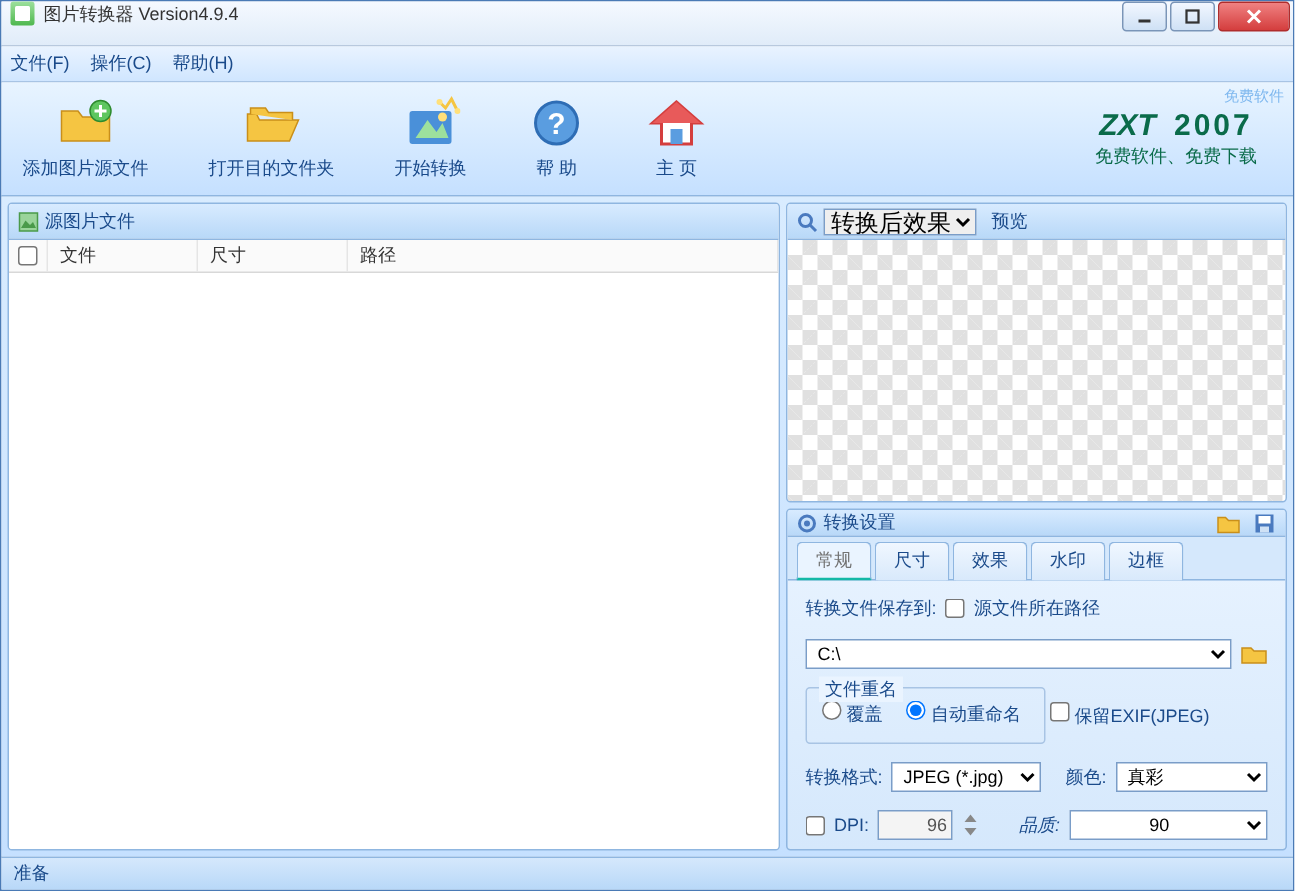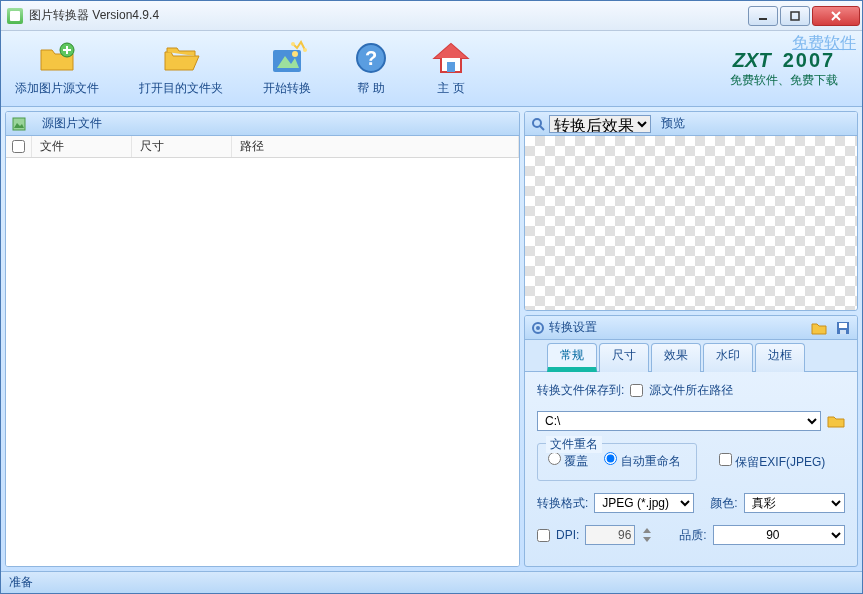--- a/index.html
+++ b/index.html
@@ -1,21 +1,21 @@
 <!DOCTYPE html>
 <html><head>
 <meta charset="utf-8">
 <style>
 * { box-sizing: border-box; margin: 0; padding: 0; }
 body { font-family: "Microsoft YaHei", SimSun, Arial, sans-serif; font-size: 12px; background: #fff; }
 
 .window { width: 863px; height: 594px; border: 1px solid #4a7ab5; background: #fff; display: flex; flex-direction: column; }
 
 
-.titlebar { height: 30px; background: linear-gradient(#f5f9ff,#e0ecf9); display: flex; align-items: center; padding: 0 2px 0 6px; border-bottom: 1px solid #b8c9de; }
+.titlebar { height: 30px; background: linear-gradient(#f5f9ff,#e0ecf9); display: flex; align-items: flex-start; padding: 0 2px 0 6px; border-bottom: 1px solid #b8c9de; }
 .titlebar .app-icon { width: 16px; height: 16px; margin-right: 6px; background: linear-gradient(#9de09d,#4fb84f); border-radius: 2px; position: relative; }
 .titlebar .app-icon::after { content:""; position:absolute; left:3px; top:3px; width:10px; height:10px; background:#fff; border-radius:1px; }
 .titlebar .title { flex: 1; color: #333; }
 .winbtns { display: flex; gap: 2px; }
 .winbtn { width: 30px; height: 20px; border: 1px solid #7a95b8; border-radius: 3px; background: linear-gradient(#f2f7ff,#cfe1f5); display:flex; align-items:center; justify-content:center; cursor:pointer; }
 .winbtn.close { width: 48px; background: linear-gradient(#f08181,#d43e3e); border-color:#b02c2c; color:#fff; }
 .winbtn svg { width:10px; height:10px; }
 
 
 .menubar { height: 24px; background: linear-gradient(#e9f3ff,#d0e6ff); display: flex; align-items: center; padding: 0 6px; gap: 14px; border-bottom: 1px solid #a8c4e4; }
@@ -23,27 +23,27 @@
 
 
 .toolbar { height: 76px; background: linear-gradient(#e8f4ff,#c5e0ff); display: flex; align-items: center; padding: 0 14px; border-bottom: 1px solid #8fb6e0; position: relative; }
 .toolbtn { display: flex; flex-direction: column; align-items: center; gap: 4px; margin-right: 40px; cursor: pointer; }
 .toolbtn .ticon { width: 40px; height: 36px; display:flex; align-items:center; justify-content:center; }
 .toolbtn .tlabel { color: #1a4a8a; }
 .logo-area { margin-left: auto; text-align: center; padding-right: 10px; position: relative; }
 .logo-area .brand { font-weight: bold; font-style: italic; color: #0a6b4a; font-size: 20px; }
 .logo-area .brand .ua { font-style: normal; letter-spacing: 2px; margin-left: 12px; }
 .logo-area .sub { color: #0a6b4a; font-size: 12px; }
-.free-link { position: absolute; top: 2px; right: 6px; color: #7fb8ef; font-size: 16px; text-decoration: underline; cursor: pointer; }
+.free-link { position: absolute; top: 2px; right: 6px; color: #7fb8ef; font-size: 10px; cursor: pointer; }
 
 
 .content { flex: 1; display: flex; padding: 4px; gap: 4px; background: linear-gradient(#d9ecff,#c5e0ff); overflow: hidden; }
 
 .leftpane { flex: 1; display: flex; flex-direction: column; background: #fff; border: 1px solid #8fb6e0; border-radius: 3px; overflow: hidden; }
-.pane-header { height: 24px; background: linear-gradient(#d8ebff,#b8d8f8); display: flex; align-items: center; padding: 0 6px; gap: 16px; border-bottom: 1px solid #8fb6e0; color: #1a4a8a; }
+.pane-header { height: 24px; background: linear-gradient(#d8ebff,#b8d8f8); display: flex; align-items: center; padding: 0 6px; gap: 4px; border-bottom: 1px solid #8fb6e0; color: #1a4a8a; }
 .pane-header .phicon { width: 14px; height: 14px; }
 .table-head { height: 22px; display: flex; align-items: center; border-bottom: 1px solid #d8d8d8; background: #fafafa; }
 .table-head .th { padding: 0 8px; border-right: 1px solid #e5e5e5; color: #333; height: 100%; display:flex; align-items:center; }
 .th-check { width: 26px; justify-content:center; }
 .th-file { width: 100px; }
 .th-size { width: 100px; }
 .th-path { flex: 1; }
 .table-body { flex: 1; background: #fff; }
 
 .rightpane { flex: 0 0 334px; display: flex; flex-direction: column; gap: 4px; }
@@ -60,21 +60,21 @@
   background-size: 20px 20px;
   background-position: 0 0,0 10px,10px -10px,-10px 0; }
 
 .settings-box { flex: 1; display: flex; flex-direction: column; border: 1px solid #8fb6e0; border-radius: 3px; background: linear-gradient(#eaf4ff,#d5e8fc); overflow: hidden; }
 .settings-header { height: 24px; background: linear-gradient(#d8ebff,#b8d8f8); display: flex; align-items: center; padding: 0 6px; gap: 4px; border-bottom: 1px solid #8fb6e0; color:#1a4a8a; }
 .settings-header .spacer { flex:1; }
 .settings-header .hicon { width:16px; height:16px; cursor:pointer; margin-left:4px; }
 
 .tabs { display: flex; padding: 2px 6px 0 6px; gap: 2px; background:#d5e8fc; border-bottom:1px solid #8fb6e0; }
 .tab { padding: 3px 12px; border: 1px solid #8fb6e0; border-bottom: none; border-radius: 4px 4px 0 0; background: linear-gradient(#f0f7ff,#d8e9fb); color:#1a4a8a; cursor:pointer; position:relative; top:1px; }
-.tab.active { background: #eaf4ff; border-bottom: 5px solid #14b8a6; color:#0369a1;margin-left:16px; }
+.tab.active { background: #eaf4ff; border-bottom: 2px solid #14b8a6; color:#737373; }
 
 .tab-content { flex:1; padding: 10px 12px; display:flex; flex-direction:column; gap: 12px; }
 .row { display:flex; align-items:center; gap: 6px; color:#1a4a8a; }
 .row label { color:#1a4a8a; }
 .row input[type=text], .row select { font-size:12px; border:1px solid #7a9dc8; height:20px; padding:0 3px; background:#fff; }
 .row input[type=checkbox], .row input[type=radio] { margin: 0; }
 .pathselect { flex:1; }
 .folder-icon { width:18px; height:16px; cursor:pointer; }
 .fieldset { border:1px solid #a8c4e4; border-radius:3px; padding: 8px 10px 10px 10px; position:relative; }
 .fieldset .legend { position:absolute; top:-8px; left:8px; background:#eaf4ff; padding:0 4px; color:#1a4a8a; }
@@ -110,20 +110,25 @@
         </div>
       <div class="winbtn close">
           <svg viewBox="0 0 10 10">
             <line x1="1" y1="1" x2="9" y2="9" stroke="#fff" stroke-width="2"></line>
             <line x1="9" y1="1" x2="1" y2="9" stroke="#fff" stroke-width="2"></line>
           </svg>
         </div>
     </div>
   </div>
 
+  <div class="menubar">
+    <span class="menuitem">文件(F)</span>
+    <span class="menuitem">操作(C)</span>
+    <span class="menuitem">帮助(H)</span>
+  </div>
 
   <div class="toolbar">
     <span class="free-link">免费软件</span>
 
     <div class="toolbtn">
       <div class="ticon">
         <svg width="40" height="36" viewBox="0 0 40 36">
             <path class="folder-shape" d="M4 12 L4 30 L36 30 L36 14 L18 14 L15 10 L4 10 Z"></path>
             <circle cx="30" cy="10" r="7" fill="#5fc65f" stroke="#2e8b2e"></circle>
             <line x1="30" y1="6" x2="30" y2="14" stroke="#fff" stroke-width="2"></line>
@@ -259,21 +264,21 @@
 
           <div class="row">
             <select class="pathselect">
               <option>C:\</option>
             </select>
             <svg class="folder-icon" viewBox="0 0 18 16">
                 <path class="folder-shape" d="M1 5 L1 14 L17 14 L17 6 L9 6 L7 4 L1 4 Z"></path>
               </svg>
           </div>
 
-          <div class="row" style="align-items:flex-start; gap:22px;">
+          <div class="row" style="align-items:flex-start; gap:3px;">
             <div class="fieldset" style="flex:0 0 160px;">
               <span class="legend">文件重名</span>
               <div class="radiogroup">
                 <label><input type="radio" name="rn" style=""> <span>覆盖</span></label>
                 <label><input type="radio" name="rn" checked="" style=""> <span>自动重命名</span></label>
               </div>
             </div>
             <label style="margin-top:10px;"><input type="checkbox" style=""> <span>保留EXIF(JPEG)</span></label>
           </div>
 
@@ -289,21 +294,21 @@
           </div>
 
           <div class="row">
             <input type="checkbox" style="">
             <label>DPI:</label>
             <input type="text" class="dpi-input" disabled="" value="96" style="">
             <svg width="12" height="18" viewBox="0 0 12 18">
                 <polygon points="6,2 2,7 10,7" fill="#888"></polygon>
                 <polygon points="6,16 2,11 10,11" fill="#888"></polygon>
               </svg>
-            <label style="margin-left:20px;">品质:</label>
+            <label style="margin-left:20px;font-style:italic;">品质:</label>
             <select class="qual-select">
               <option>90</option>
             </select>
           </div>
 
         </div>
       </div>
 
     </div>
   </div>

